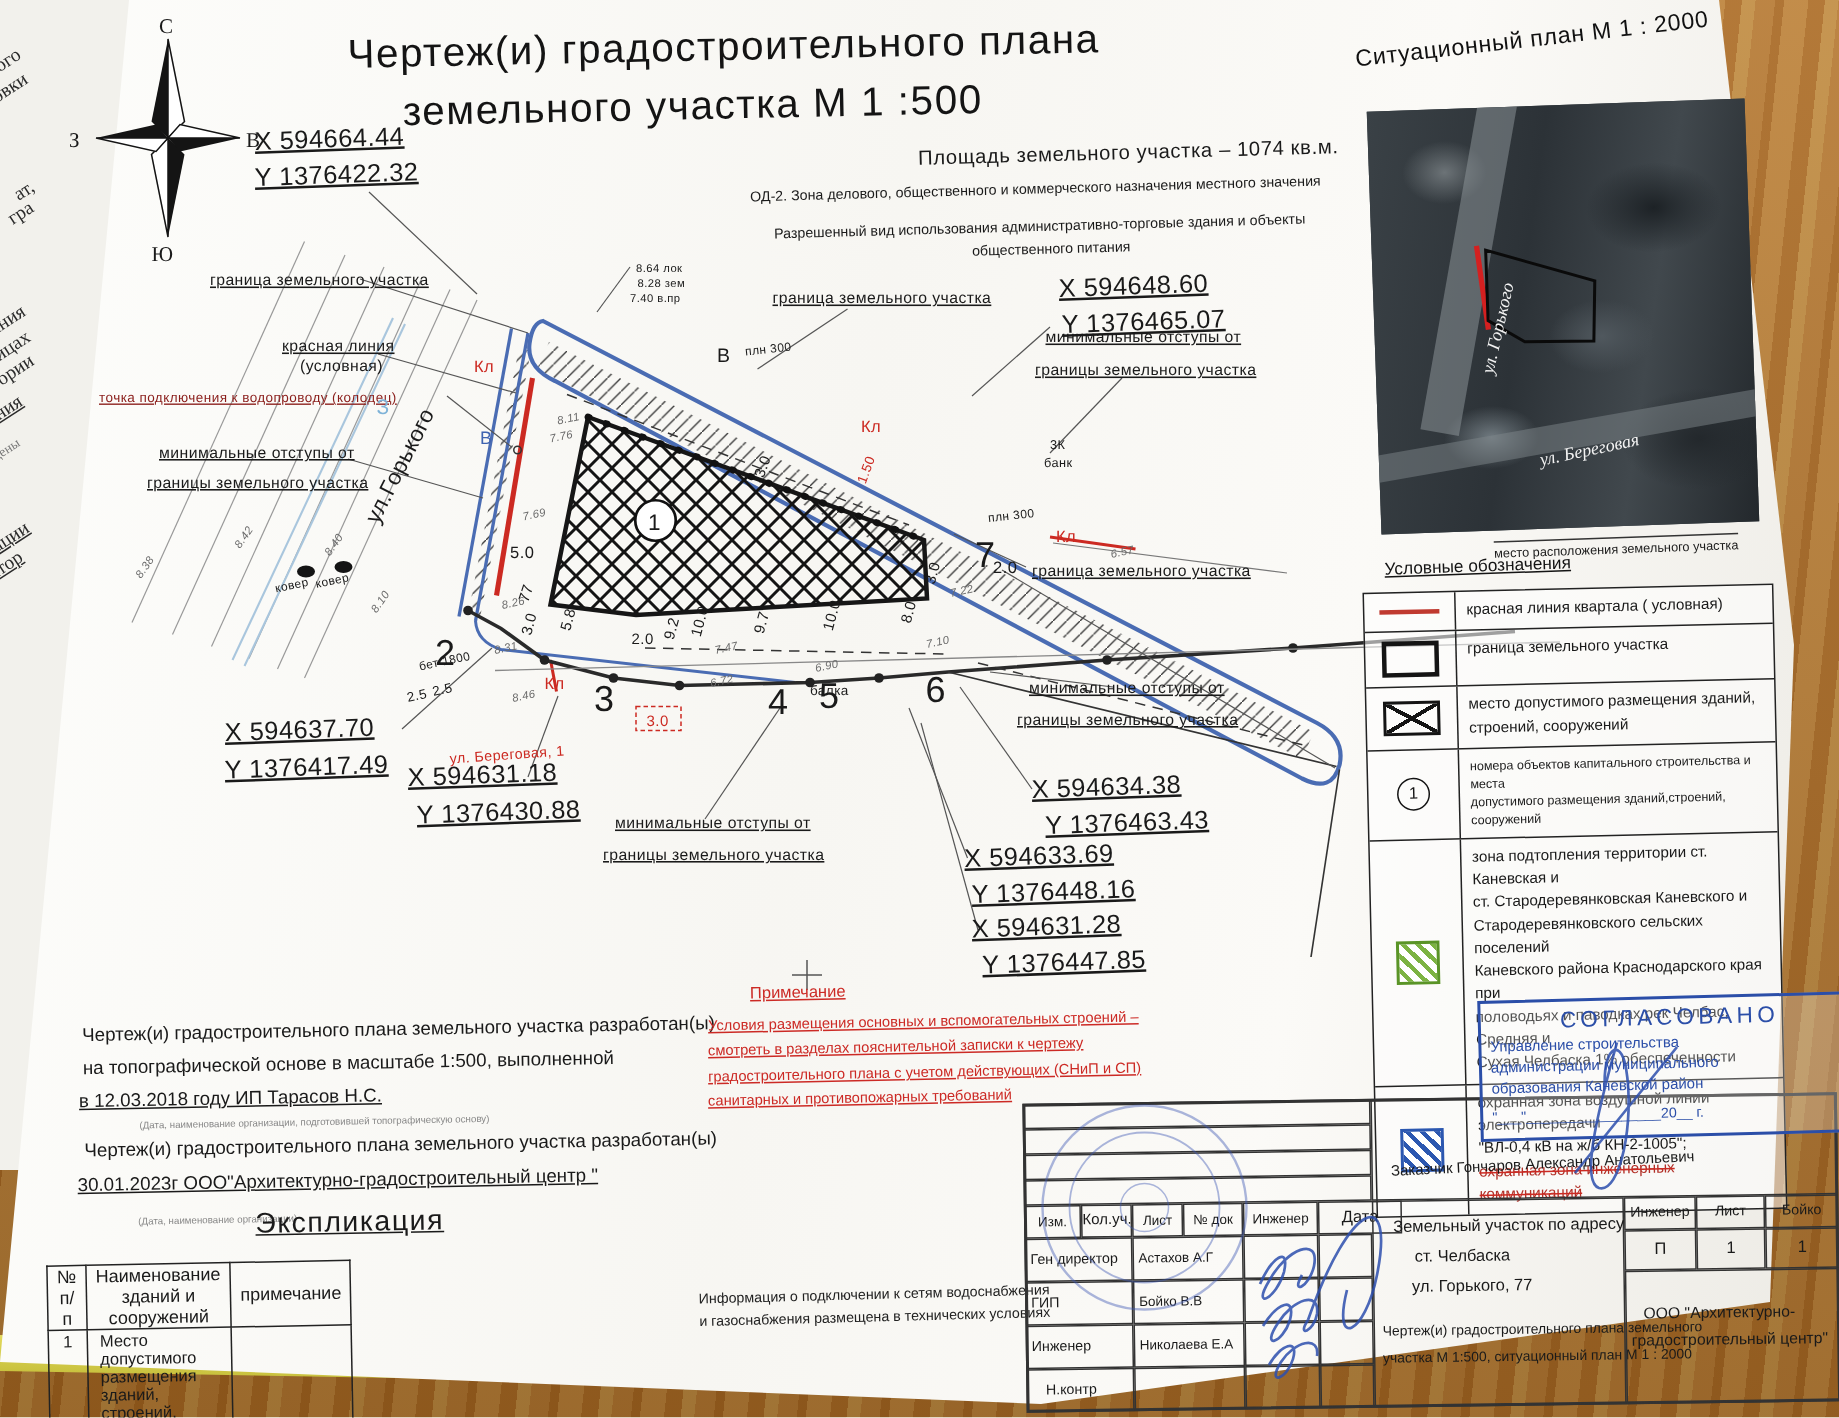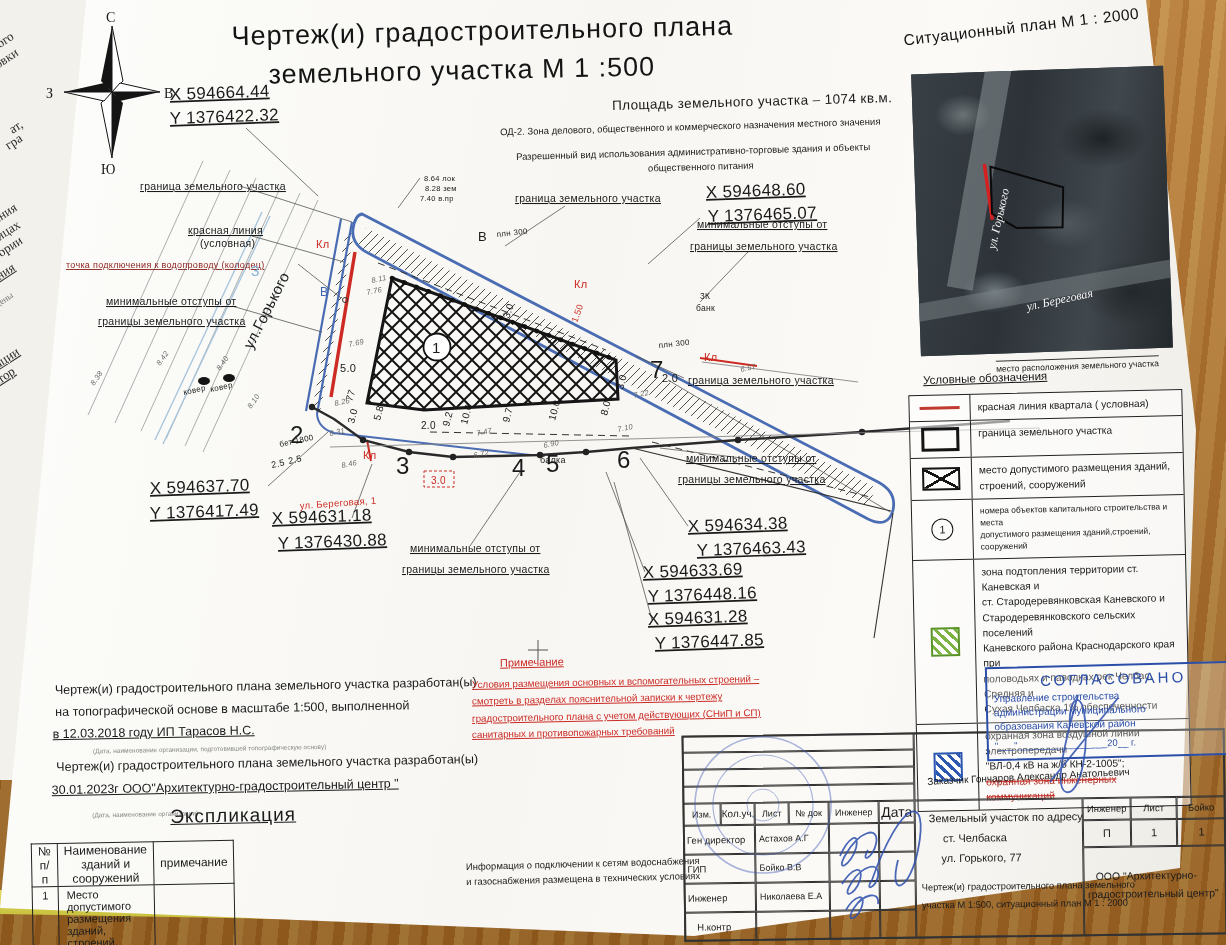--- a/index.html
+++ b/index.html
@@ -450,21 +450,21 @@
     <div class="tb-cell" style="left:0;top:0;width:232px;height:17px"></div>
     <div class="tb-cell" style="left:0;top:17px;width:232px;height:17px"></div>
     <div class="tb-cell" style="left:0;top:34px;width:232px;height:17px"></div>
     <div class="tb-cell" style="left:0;top:51px;width:232px;height:17px"></div>
 
     <div class="tb-cell" style="left:0;top:68px;width:38px;height:22px;font-size:9px;text-align:center;line-height:20px">Изм.</div>
     <div class="tb-cell" style="left:38px;top:68px;width:34px;height:22px;font-size:10px;text-align:right;line-height:20px">Кол.уч.</div>
     <div class="tb-cell" style="left:72px;top:68px;width:34px;height:22px;font-size:9px;text-align:center;line-height:20px">Лист</div>
     <div class="tb-cell" style="left:106px;top:68px;width:40px;height:22px;font-size:9px;text-align:center;line-height:20px">№ док</div>
     <div class="tb-cell" style="left:146px;top:68px;width:50px;height:22px;font-size:9px;text-align:center;line-height:20px">Инженер</div>
-    <div class="tb-cell" style="left:196px;top:68px;width:36px;height:22px;font-size:14px;text-align:center;line-height:20px">Дата</div>
+    <div class="tb-cell" style="left:196px;top:68px;width:56px;height:22px;font-size:11px;text-align:center;line-height:20px">Дата</div>
 
     <div class="tb-cell" style="left:0;top:90px;width:72px;height:29px;font-size:9.5px;padding:8px 2px 0 3px">Ген директор</div>
     <div class="tb-cell" style="left:72px;top:90px;width:74px;height:29px;font-size:9px;padding:8px 2px 0 3px">Астахов А.Г</div>
     <div class="tb-cell" style="left:146px;top:90px;width:50px;height:29px"></div>
     <div class="tb-cell" style="left:196px;top:90px;width:36px;height:29px"></div>
     <div class="tb-cell" style="left:0;top:119px;width:72px;height:29px;font-size:9.5px;padding:8px 2px 0 3px">ГИП</div>
     <div class="tb-cell" style="left:72px;top:119px;width:74px;height:29px;font-size:9px;padding:8px 2px 0 3px">Бойко В.В</div>
     <div class="tb-cell" style="left:146px;top:119px;width:50px;height:29px"></div>
     <div class="tb-cell" style="left:196px;top:119px;width:36px;height:29px"></div>
     <div class="tb-cell" style="left:0;top:148px;width:72px;height:29px;font-size:9.5px;padding:8px 2px 0 3px">Инженер</div>

